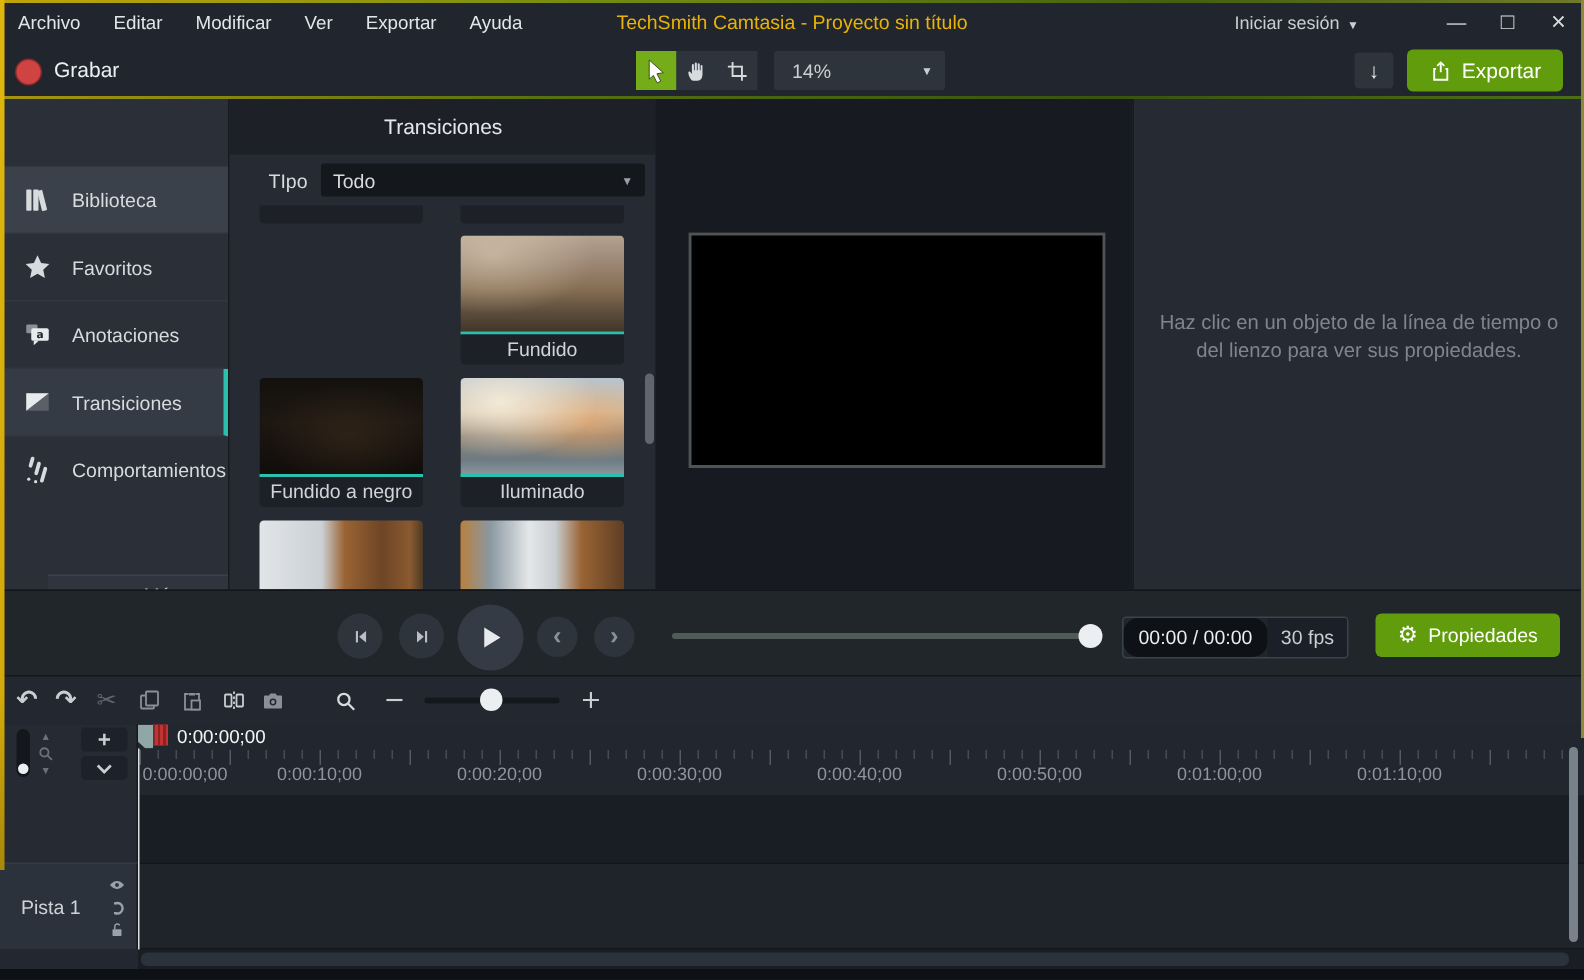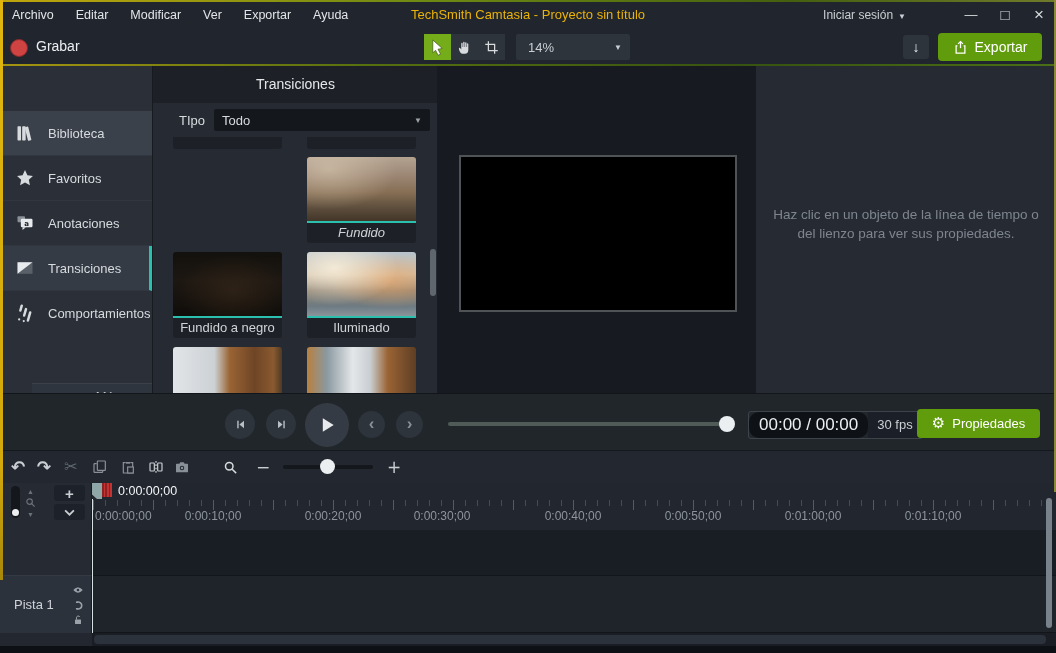--- a/index.html
+++ b/index.html
@@ -70,21 +70,21 @@
   .canvas{position:absolute;left:22px;top:89px;width:274px;height:153px;background:#000;border:2px solid #4f5356;}
   .props{left:755px;top:66px;width:301px;height:327px;background:#262b33;border-left:1px solid #171b20;box-sizing:border-box;}
   .props-msg{position:absolute;left:50%;top:140px;transform:translateX(-50%);width:274px;text-align:center;font-size:13.5px;line-height:1.4;color:#7e858e;}
   
   .playbar{left:0;top:393px;width:1056px;height:57px;background:#21262b;border-top:1px solid #121519;box-sizing:border-box;}
   .pbtn{position:absolute;border-radius:50%;background:#2e343c;display:flex;align-items:center;justify-content:center;}
   .chev{color:#8a9097;font-size:17px;font-weight:bold;line-height:1;padding-bottom:2px;}
   .seek{position:absolute;left:448px;top:28px;width:280px;height:4px;border-radius:2px;background:#505a57;}
   .seek-thumb{position:absolute;left:719px;top:22px;width:16px;height:16px;border-radius:50%;background:#eceff1;}
   .timebox{position:absolute;left:748px;top:17px;height:26px;display:flex;border:1px solid #3c434b;border-radius:3px;overflow:hidden;}
-  .timebox .t{background:#0e1116;color:#eceff1;font-size:17px;line-height:26px;padding:0 10px;border-radius:10px;}
+  .timebox .t{background:#0e1116;color:#eceff1;font-size:13px;line-height:26px;padding:0 10px;border-radius:10px;}
   .timebox .f{background:#1b2028;color:#c9ced3;font-size:13px;line-height:26px;padding:0 9px;}
   .propsbtn{position:absolute;left:917px;top:15px;width:123px;height:29px;background:#609c0b;border-radius:4px;display:flex;align-items:center;justify-content:center;gap:7px;color:#fff;font-size:13px;}
   .gear{font-family:"DejaVu Sans",sans-serif;font-size:15px;line-height:1;}
   
   .tltb{left:0;top:450px;width:1056px;height:33px;background:#232830;border-top:1px solid #14171c;box-sizing:border-box;}
   .tlbtn{position:absolute;top:4px;width:26px;height:24px;display:flex;align-items:center;justify-content:center;}
   .glyph{font-family:"DejaVu Sans",sans-serif;line-height:1;}
   .tl-slider{position:absolute;left:283px;top:14px;width:90px;height:4px;border-radius:2px;background:#14171c;}
   .tl-thumb{position:absolute;left:320px;top:8px;width:15px;height:15px;border-radius:50%;background:#eceff1;}
   
@@ -237,21 +237,21 @@
       <span class="type-label">TIpo</span>
       <div class="type-dd">
         <span class="val">Todo</span>
         <span class="dd">▼</span>
       </div>
     </div>
 
     <div class="lblonly" style="left:20px;top:71px;"></div>
     <div class="lblonly" style="left:154px;top:71px;"></div>
 
-    <div class="thumb" style="left:154px;top:91px;font-style:italic;">
+    <div class="thumb" style="left:154px;top:91px;">
       <div class="img img-fundido"></div>
       <div class="bar"></div>
       <div class="lbl">Fundido</div>
     </div>
 
     <div class="thumb" style="left:20px;top:186px;">
       <div class="img img-negro"></div>
       <div class="bar"></div>
       <div class="lbl">Fundido a negro</div>
     </div>
@@ -471,21 +471,21 @@
         <div class="tick tall" style="left: 901px;"></div>
         <div class="tick" style="left: 913px;"></div>
         <div class="tick" style="left: 925px;"></div>
         <div class="tick" style="left: 937px;"></div>
         <div class="tick" style="left: 949px;"></div>
       </div>
     <div class="abs" style="left:92px;top:0;width:964px;height:47px;">
         <div class="rlabel" style="left: 3px;">0:00:00;00</div>
         <div class="rlabel" style="left: 121px; transform: translateX(-50%);">0:00:10;00</div>
         <div class="rlabel" style="left: 241px; transform: translateX(-50%);">0:00:20;00</div>
-        <div class="rlabel" style="left: 350px; transform: translateX(-50%);">0:00:30;00</div>
+        <div class="rlabel" style="left: 361px; transform: translateX(-50%);">0:00:30;00</div>
         <div class="rlabel" style="left: 481px; transform: translateX(-50%);">0:00:40;00</div>
         <div class="rlabel" style="left: 601px; transform: translateX(-50%);">0:00:50;00</div>
         <div class="rlabel" style="left: 721px; transform: translateX(-50%);">0:01:00;00</div>
         <div class="rlabel" style="left: 841px; transform: translateX(-50%);">0:01:10;00</div>
       </div>
 
     <div class="playhead">
       <div class="ph-flag"></div>
       <div class="ph-r"></div>
     </div>

